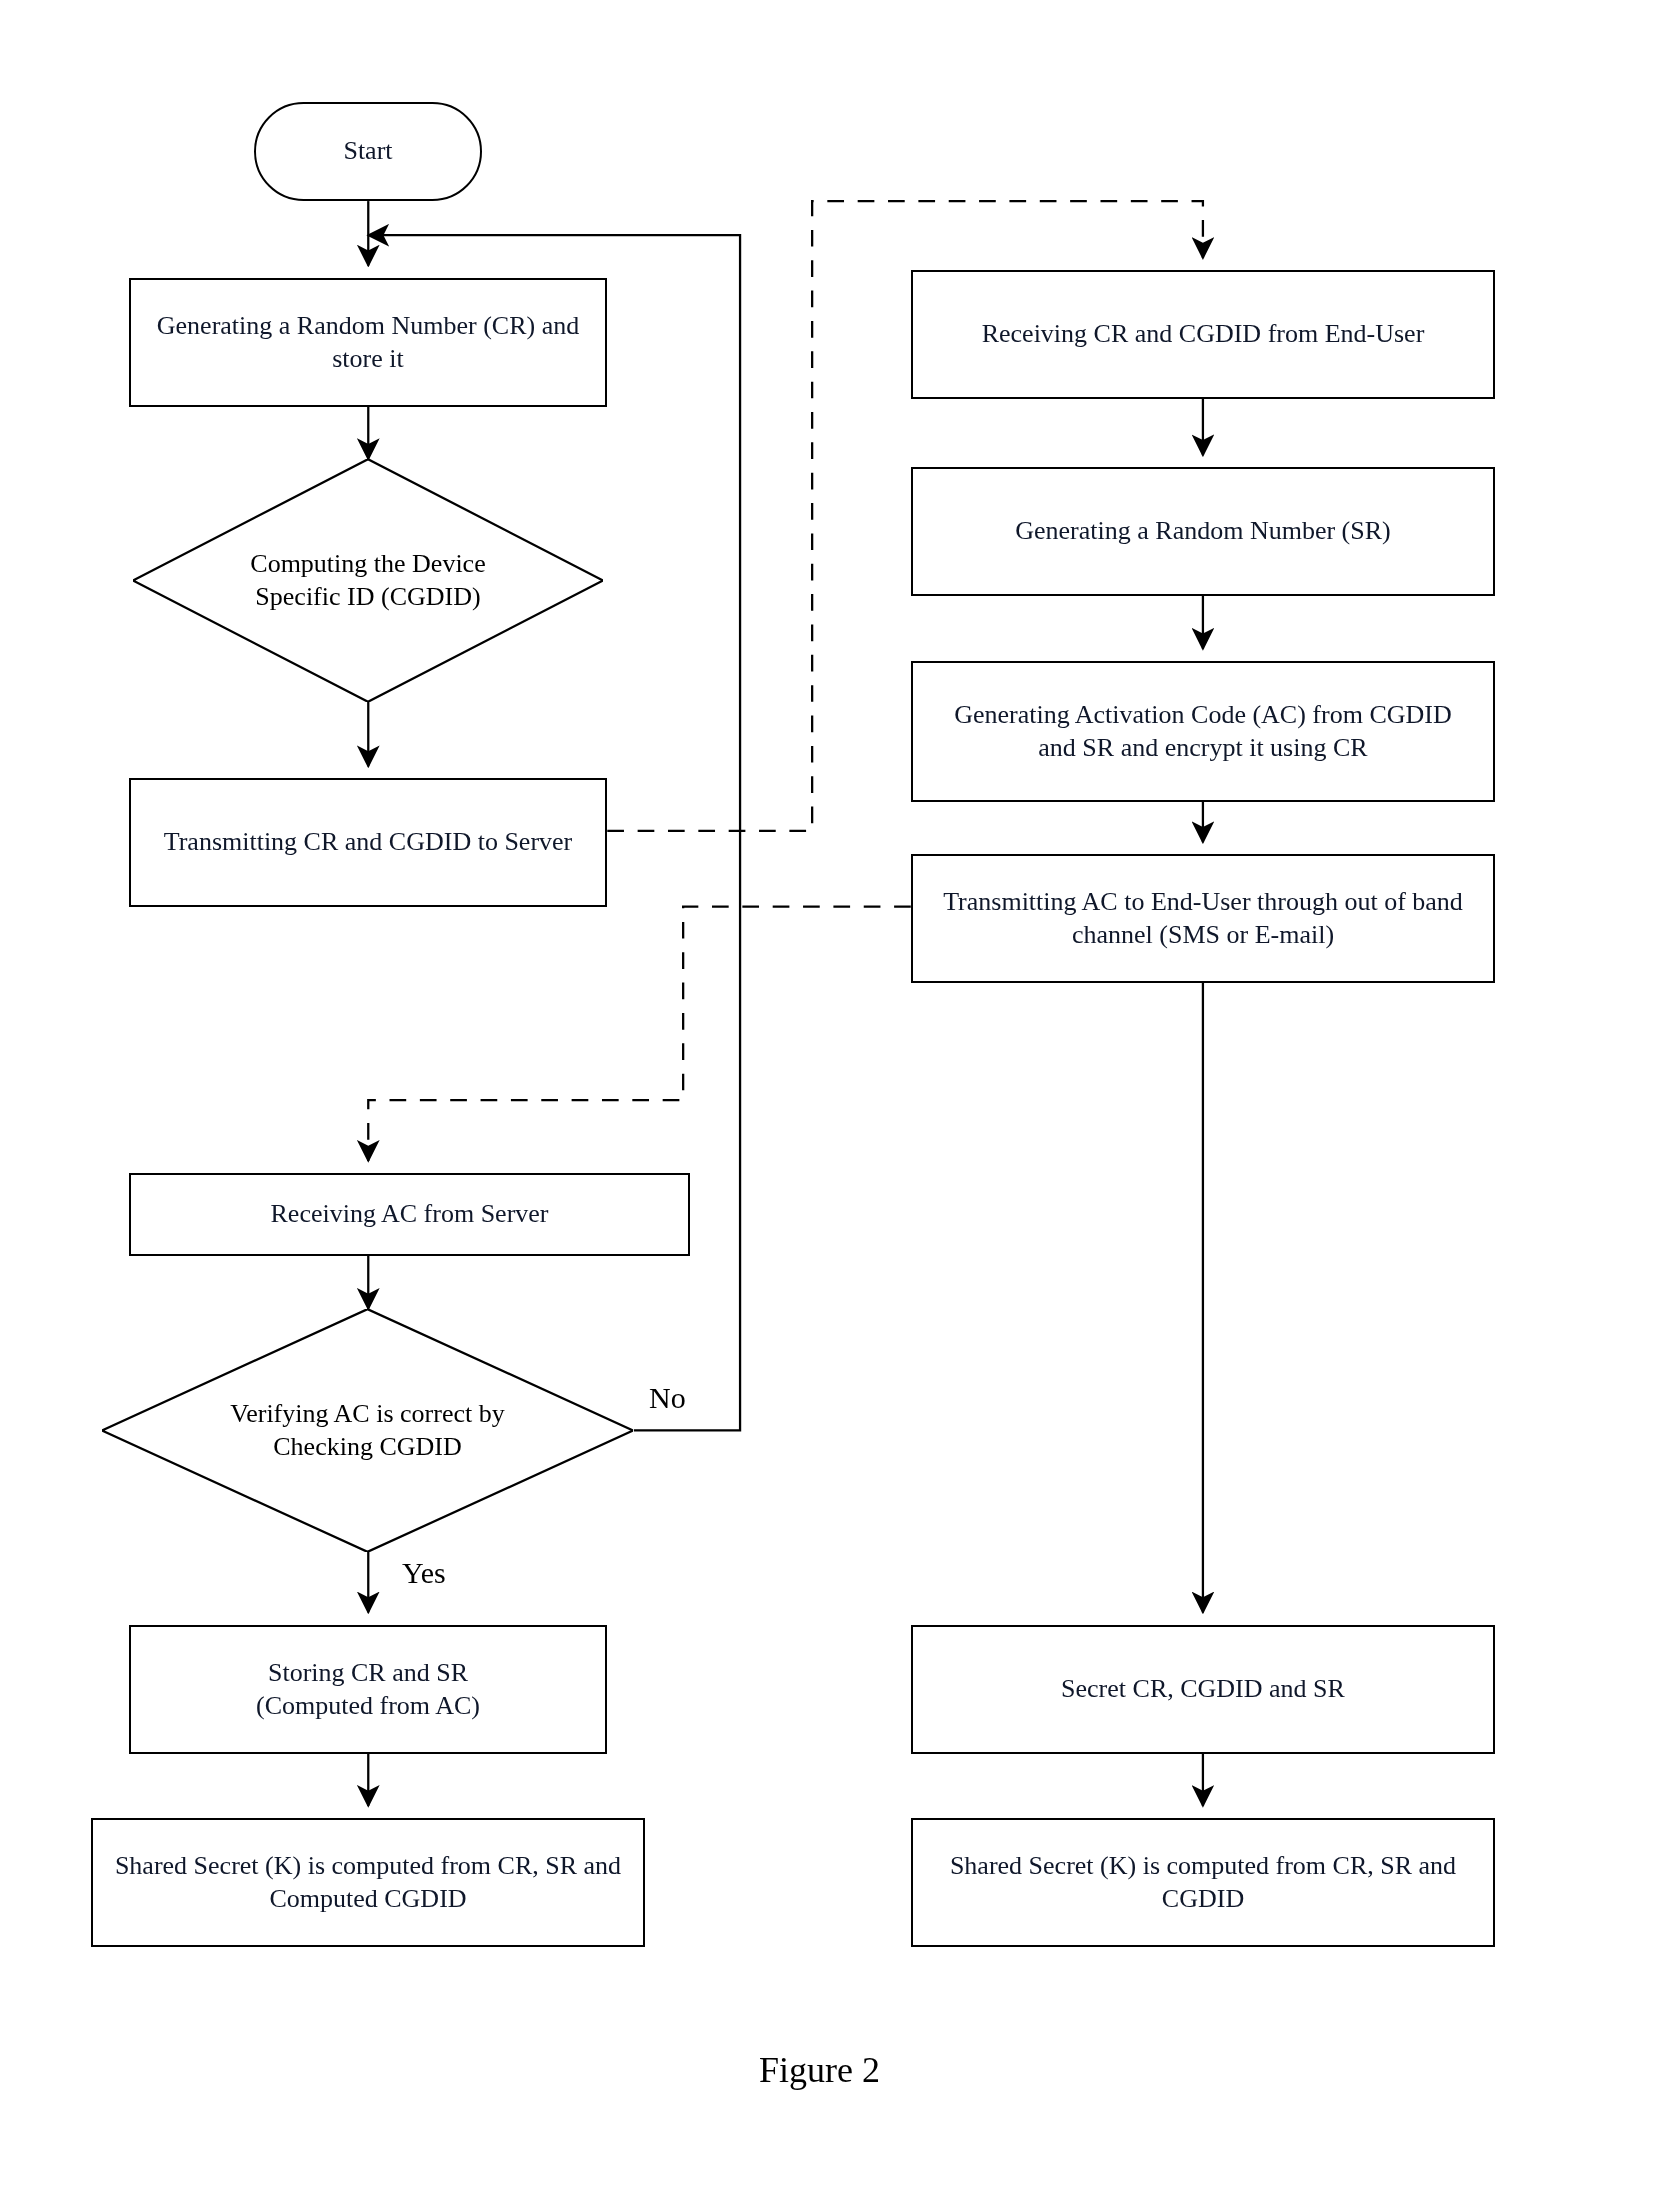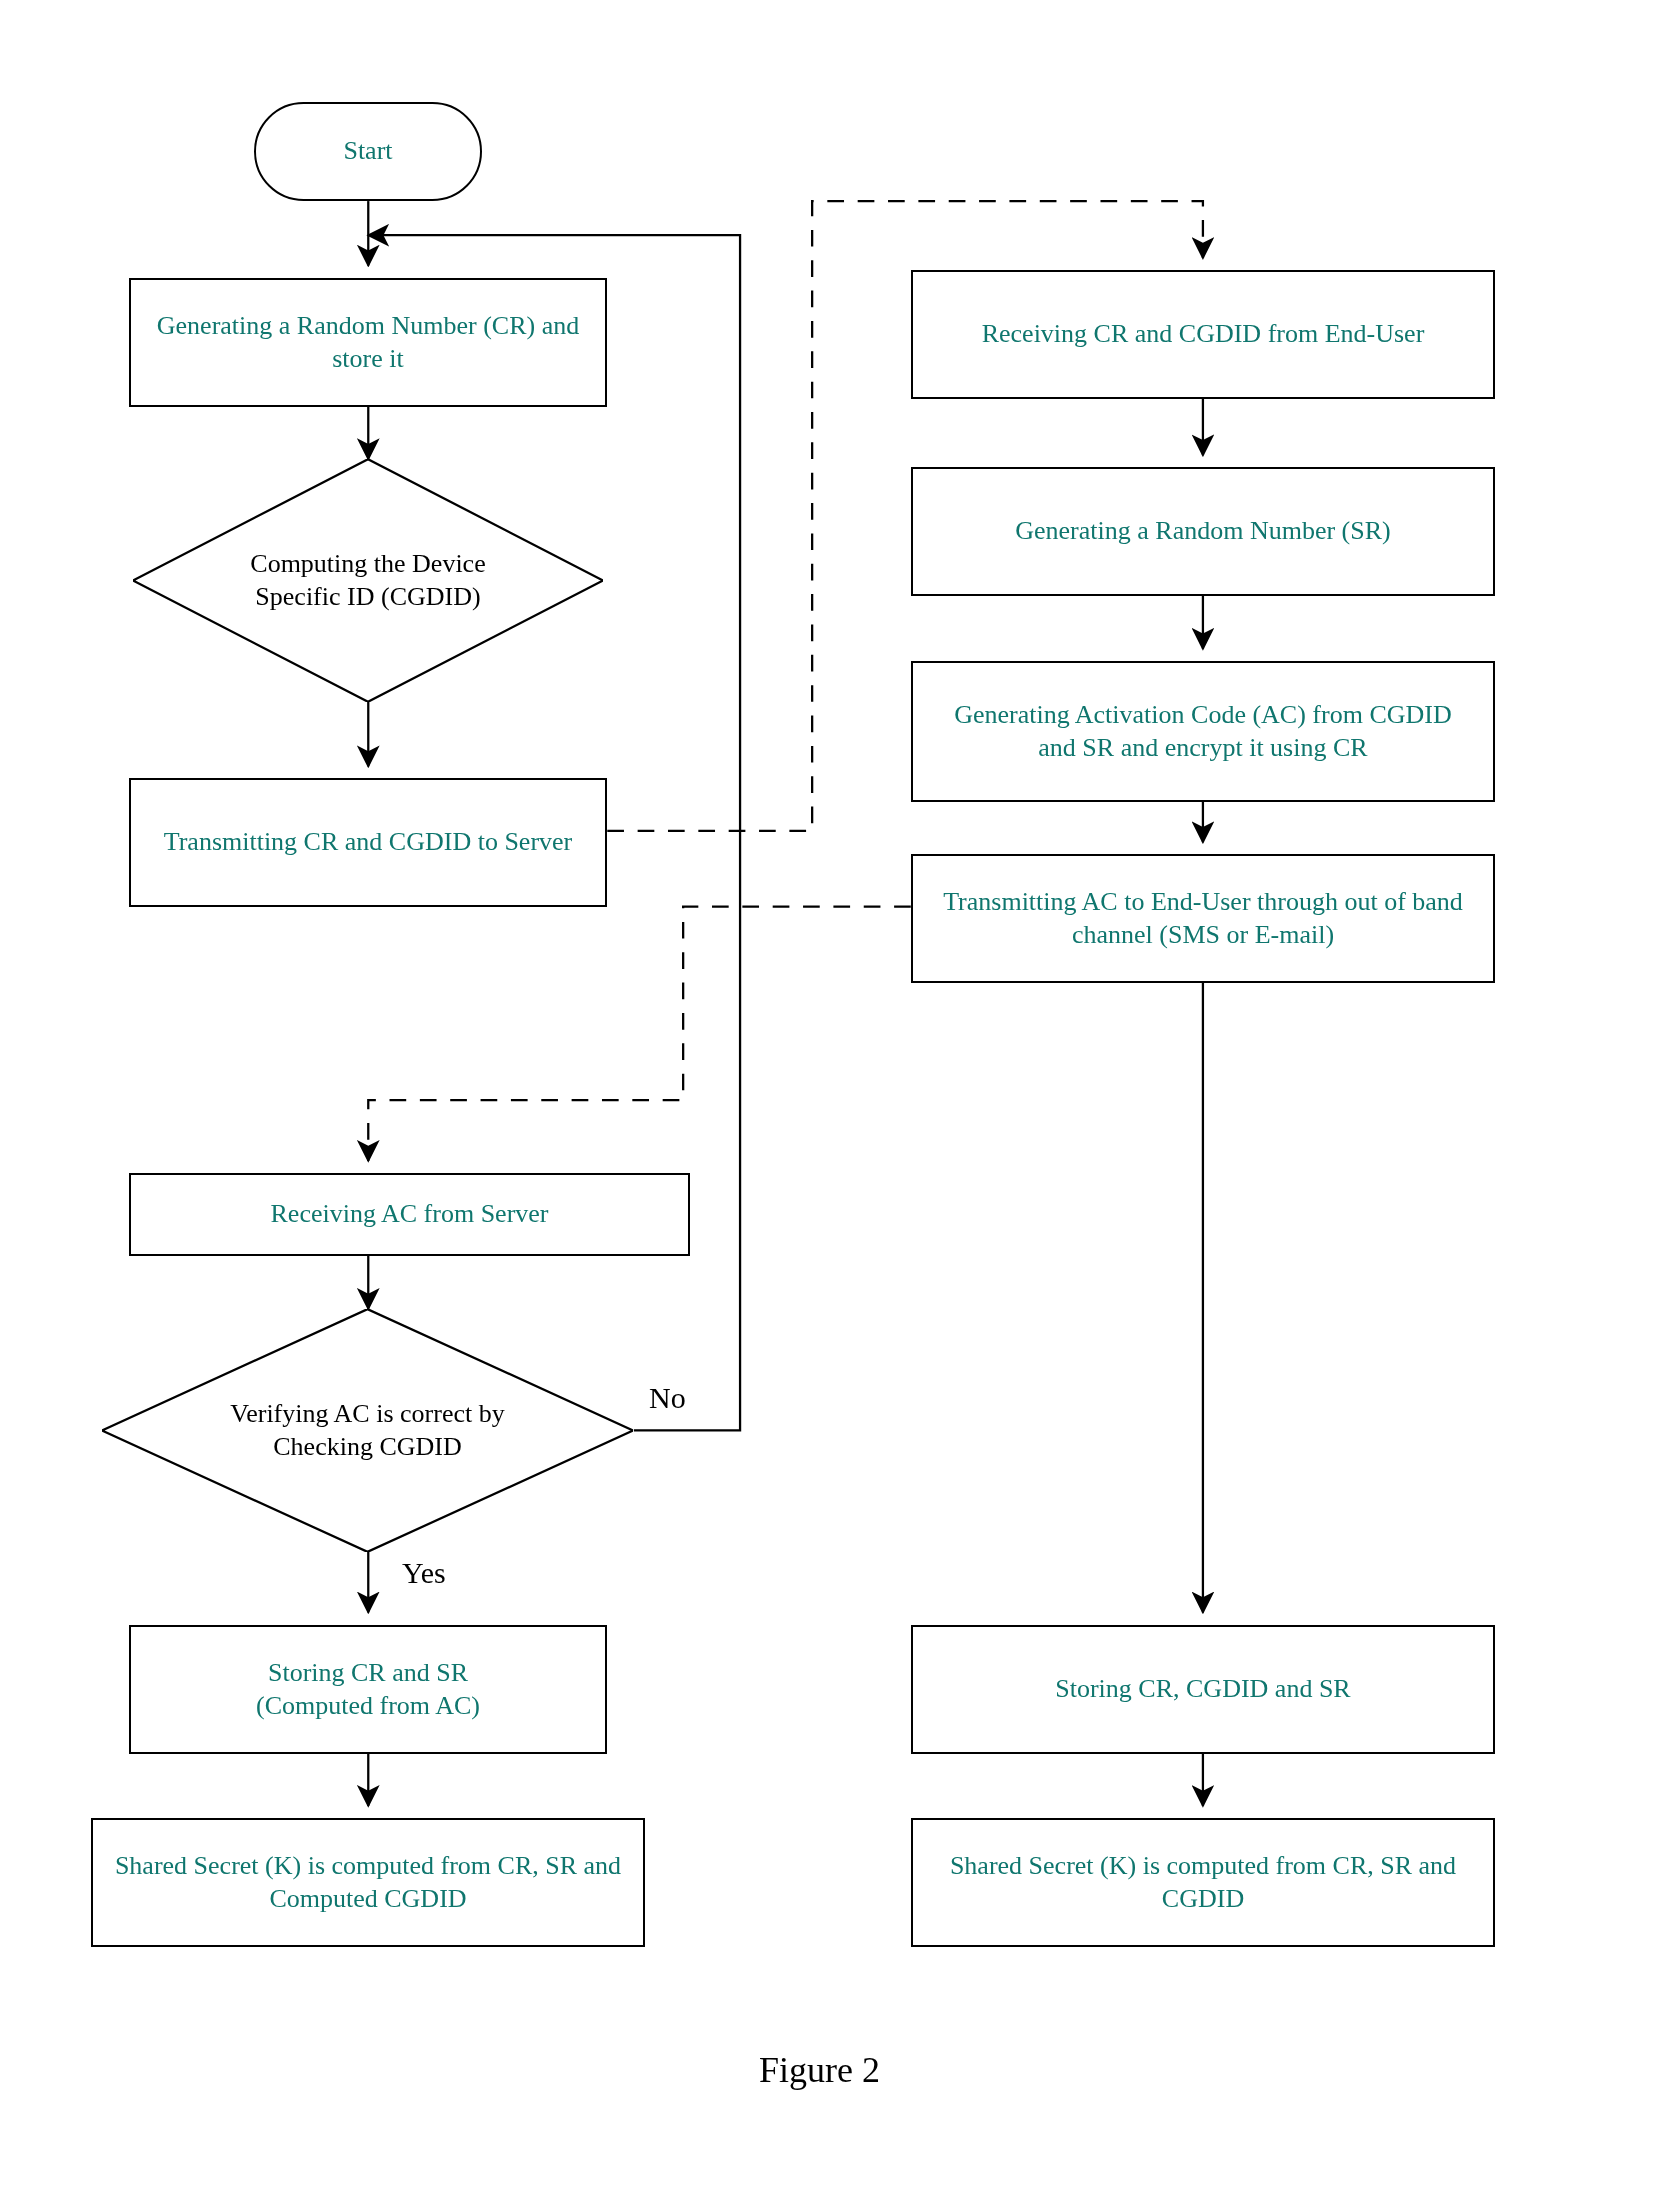--- a/index.html
+++ b/index.html
@@ -11,21 +11,21 @@
   }
   .node {
     position: absolute;
     display: flex;
     align-items: center;
     justify-content: center;
     text-align: center;
     font-size: 26px;
     line-height: 1.25;
     padding: 8px 21px;
-    color: #0f766e;
+    color: #0f172a;
   }
   .terminator {
     border: 2.3px solid #000;
     border-radius: 758px;
     background: #fff;
   }
   .process {
     border: 2.3px solid #000;
     background: #fff;
     margin-top: 12px;
@@ -141,21 +141,21 @@
 
   <div class="node process" style="left:911px; top:649px; width:584px; height:141px;">
     <span>Generating Activation Code (AC) from CGDID and SR and encrypt it using CR</span>
   </div>
 
   <div class="node process" style="left:911px; top:842px; width:584px; height:129px;">
     <span>Transmitting AC to End-User through out of band channel (SMS or E-mail)</span>
   </div>
 
   <div class="node process" style="left:911px; top:1613px; width:584px; height:129px;">
-    <span>Storing CR, CGDID and SR</span>
+    <span>Secret CR, CGDID and SR</span>
   </div>
 
   <div class="node process" style="left:911px; top:1806px; width:584px; height:129px;">
     <span>Shared Secret (K) is computed from CR, SR and CGDID</span>
   </div>
 
   <div class="caption" style="left:759px; top:2049px;">Figure 2</div>
 
 </div>
 

